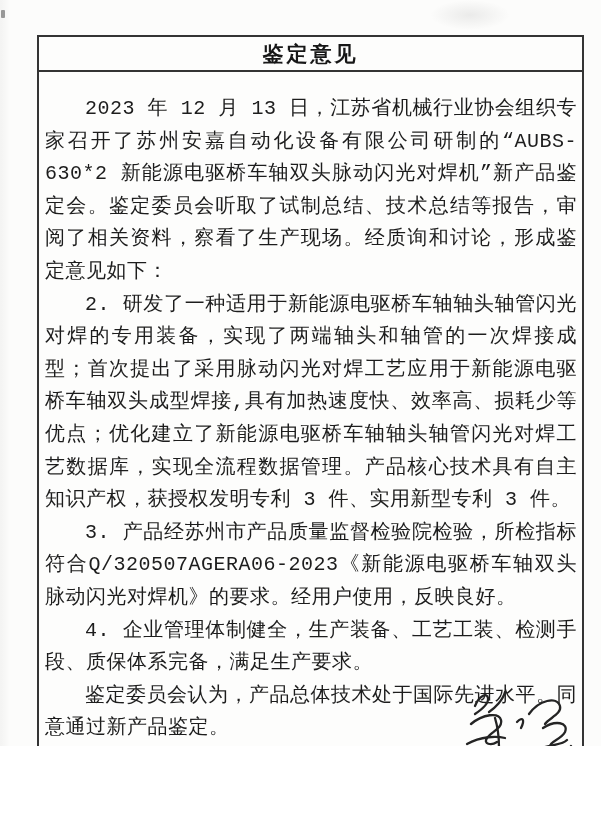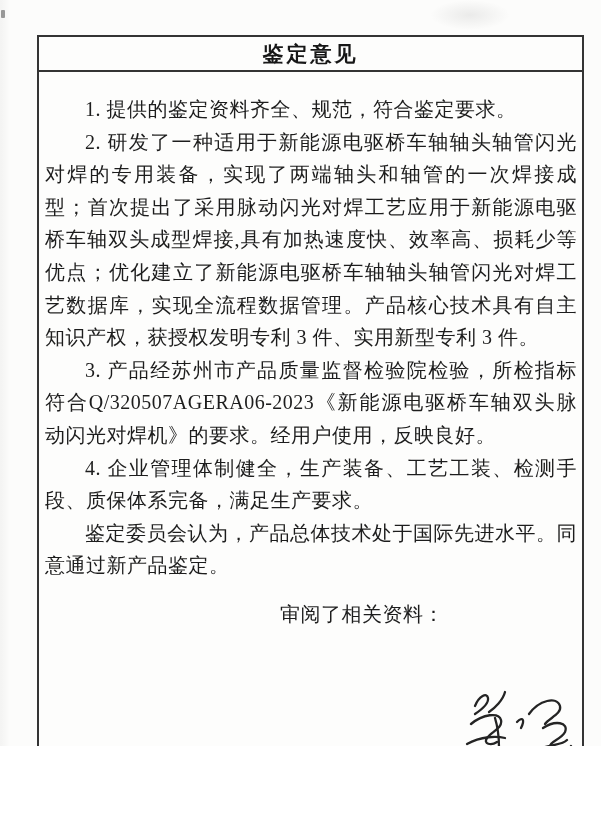--- a/index.html
+++ b/index.html
@@ -1,20 +1,20 @@
 <!DOCTYPE html>
 <html><head>
 <meta charset="utf-8">
 <style>
   html,body{margin:0;padding:0;}
   .page{
     position:relative;
     width:601px;height:746px;
     background:#fcfcfb;
-    font-family:Liberation Serif, serif;
+    font-family:Liberation Mono, monospace;
     color:#1d1d1d;
     overflow:hidden;
   }
   .page::before{ 
     content:"";position:absolute;left:0;top:0;width:10px;height:100%;
     background:linear-gradient(to right,rgba(0,0,0,0.035),rgba(0,0,0,0));
     pointer-events:none;
   }
   .speck{
     position:absolute;left:1px;top:10px;width:4px;height:8px;
@@ -72,21 +72,21 @@
   <div class="speck"></div>
   <div class="smudge"></div>
 
   <div class="doc-box">
 
     <div class="title-row">
       <span class="doc-title">鉴定意见</span>
     </div>
 
     <div class="body">
-      <p>1. 提供的鉴定资料齐全、规范，符合鉴定要求。</p>
+      <p>2023 年 12 月 13 日，江苏省机械行业协会组织专家召开了苏州安嘉自动化设备有限公司研制的“AUBS-630*2 新能源电驱桥车轴双头脉动闪光对焊机”新产品鉴定会。鉴定委员会听取了试制总结、技术总结等报告，审阅了相关资料，察看了生产现场。经质询和讨论，形成鉴定意见如下：</p>
       <p>2. 研发了一种适用于新能源电驱桥车轴轴头轴管闪光对焊的专用装备，实现了两端轴头和轴管的一次焊接成型；首次提出了采用脉动闪光对焊工艺应用于新能源电驱桥车轴双头成型焊接,具有加热速度快、效率高、损耗少等优点；优化建立了新能源电驱桥车轴轴头轴管闪光对焊工艺数据库，实现全流程数据管理。产品核心技术具有自主知识产权，获授权发明专利 3 件、实用新型专利 3 件。</p>
       <p>3. 产品经苏州市产品质量监督检验院检验，所检指标符合Q/320507AGERA06-2023《新能源电驱桥车轴双头脉动闪光对焊机》的要求。经用户使用，反映良好。</p>
       <p>4. 企业管理体制健全，生产装备、工艺工装、检测手段、质保体系完备，满足生产要求。</p>
       <p>鉴定委员会认为，产品总体技术处于国际先进水平。同意通过新产品鉴定。</p>
     </div>
 
     <div class="sig-row">
       <span>审阅了相关资料：</span>
     </div>
 

